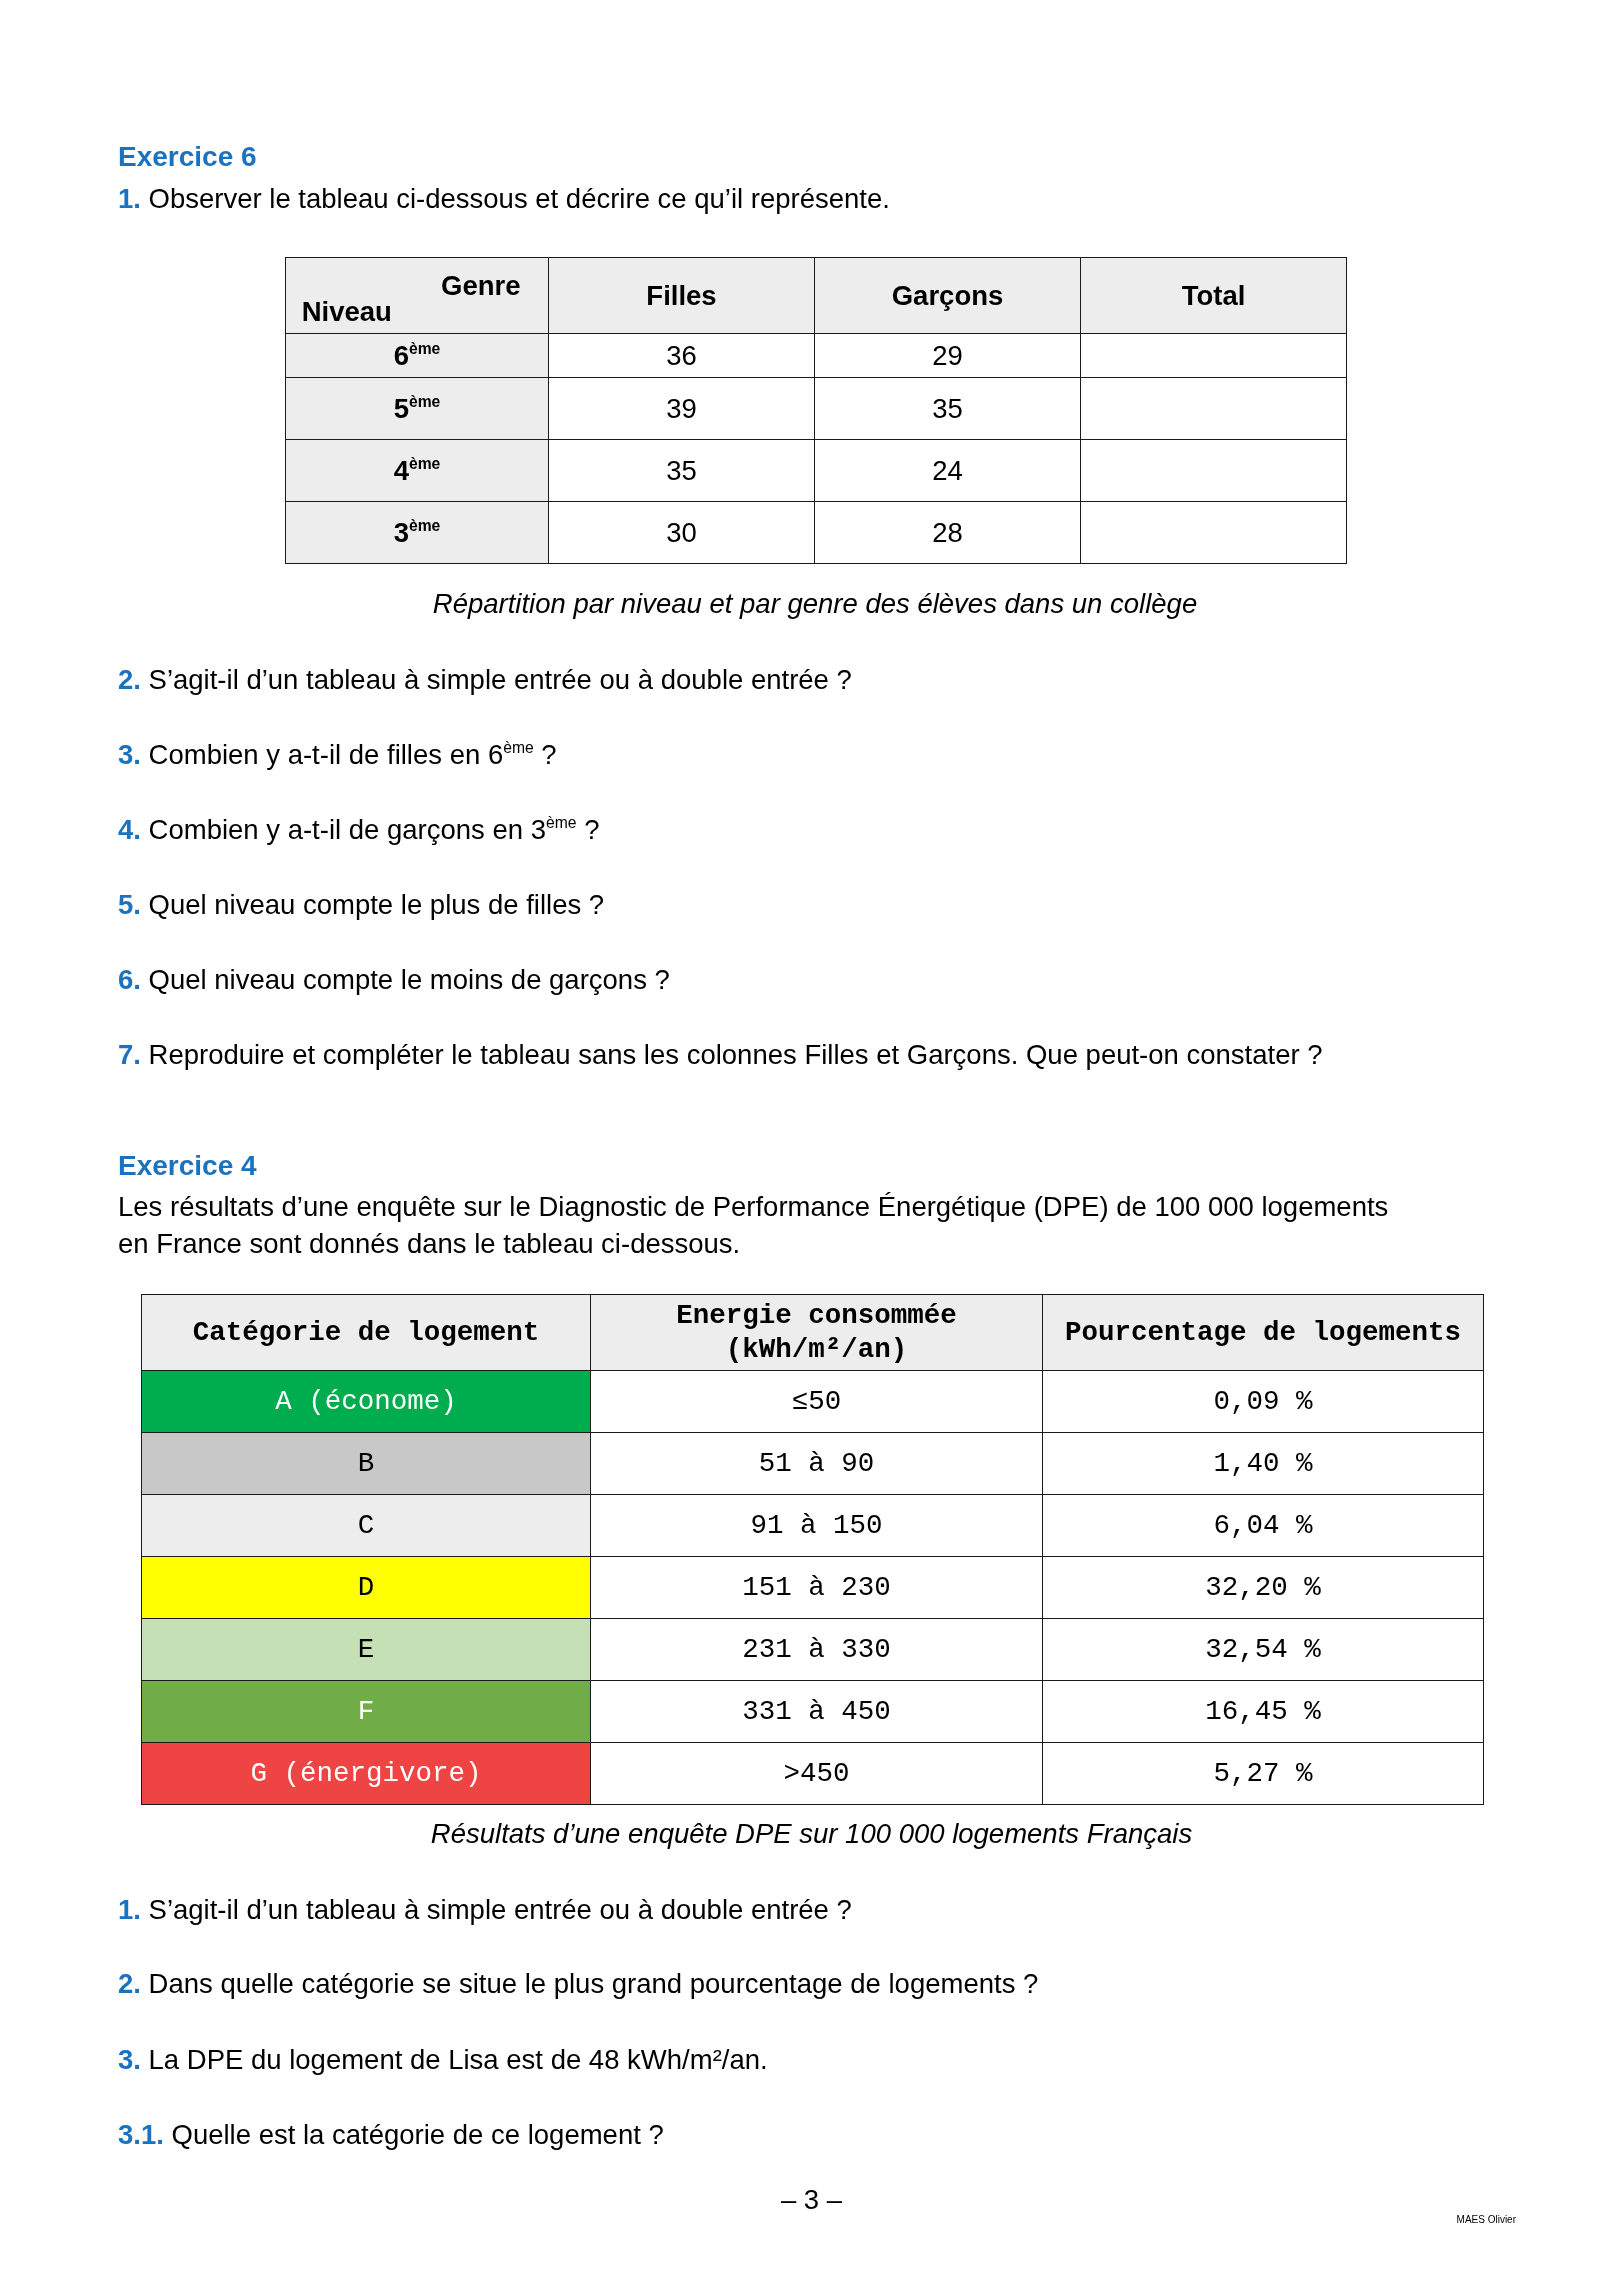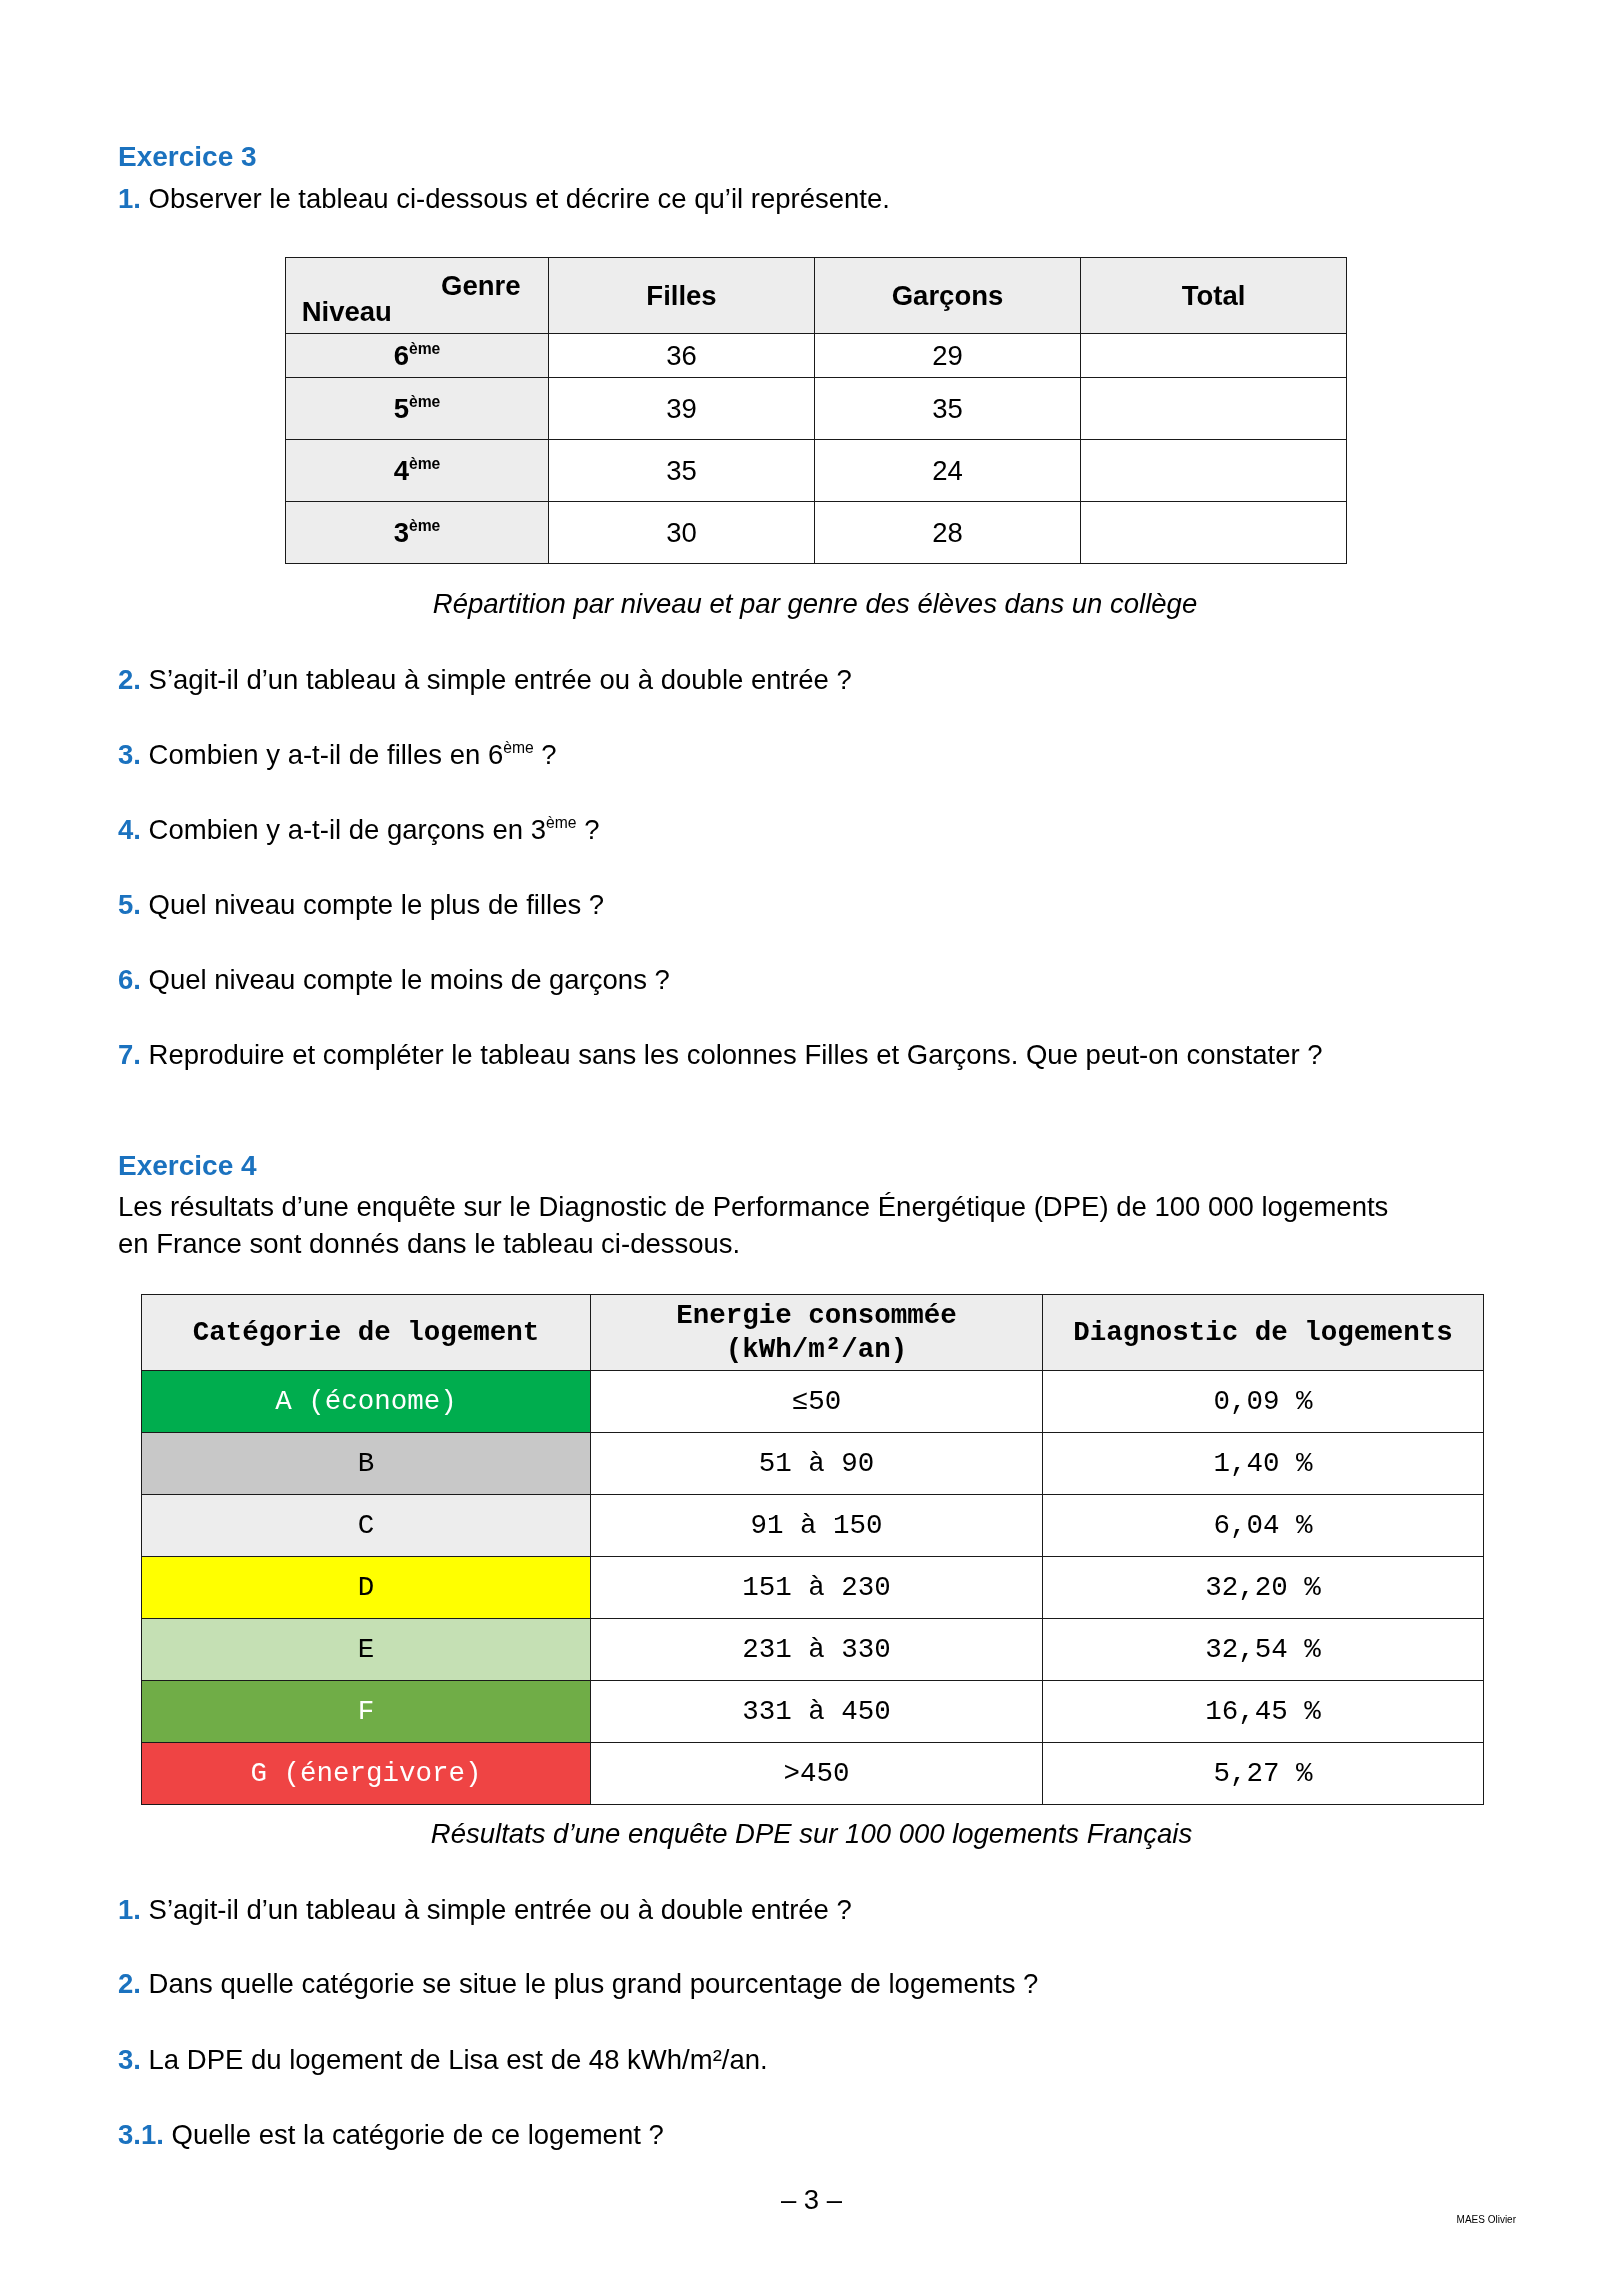--- a/index.html
+++ b/index.html
@@ -27,21 +27,21 @@
   .t1 th.corner { position: relative; }
   .corner .genre { position: absolute; right: 27.5px; top: 3.9px; margin-top: 8px; }
   .corner .niveau { position: absolute; left: 15.7px; bottom: 5.2px; }
   .t2 th { line-height: 34px; }
   .footer-num { font-size: 27.5px; text-align: center; }
   .author { font-size: 10px; }
 </style>
 </head>
 <body>
 
-<div class="abs title" style="left:118px; top:143px;">Exercice 3</div>
+<div class="abs title" style="left:118px; top:143px;">Exercice 6</div>
 
 <div class="abs q" style="left:118px; top:185px;">
   <span class="num">1.</span>
   <span>Observer le tableau ci-dessous et décrire ce qu’il représente.</span>
 </div>
 
 <table class="abs t1" style="left:285px; top:257px; width:1060px;">
   <colgroup>
       <col style="width:263px">
       <col style="width:266px">
@@ -124,21 +124,21 @@
       <col style="width:452px">
       <col style="width:441px">
     </colgroup>
   <tbody>
       <tr style="height:76px;">
     <th>Catégorie de logement</th>
     <th>
       <div>Energie consommée</div>
       <div>(kWh/m²/an)</div>
     </th>
-    <th>Diagnostic de logements</th>
+    <th>Pourcentage de logements</th>
   </tr>
   <tr style="height:62px;">
     <td class="cat" style="background: rgb(0, 173, 78); color: rgb(255, 255, 255);">A (économe)</td>
     <td>≤50</td>
     <td>0,09 %</td>
   </tr>
   <tr style="height:62px;">
     <td class="cat" style="background: rgb(200, 200, 200); color: rgb(0, 0, 0);">B</td>
     <td>51 à 90</td>
     <td>1,40 %</td>

